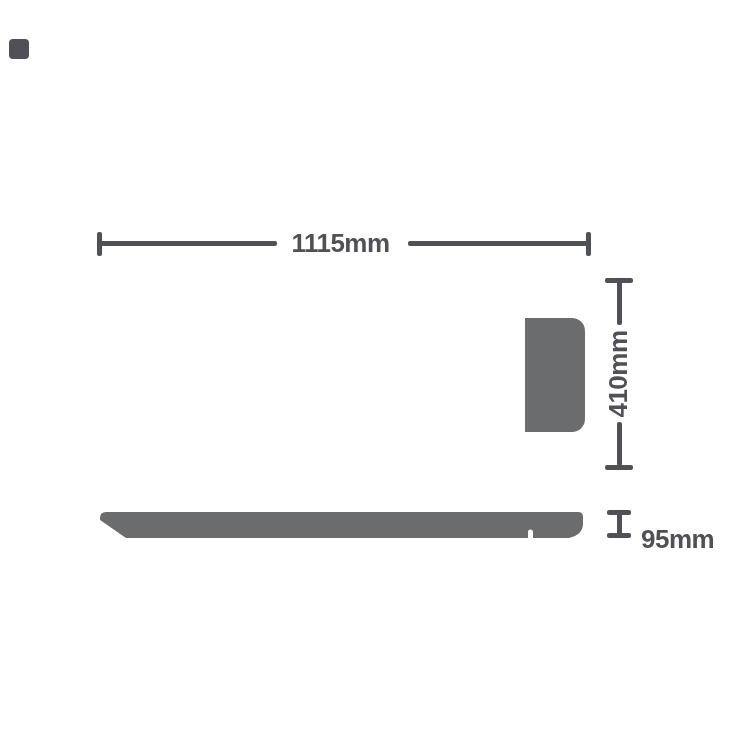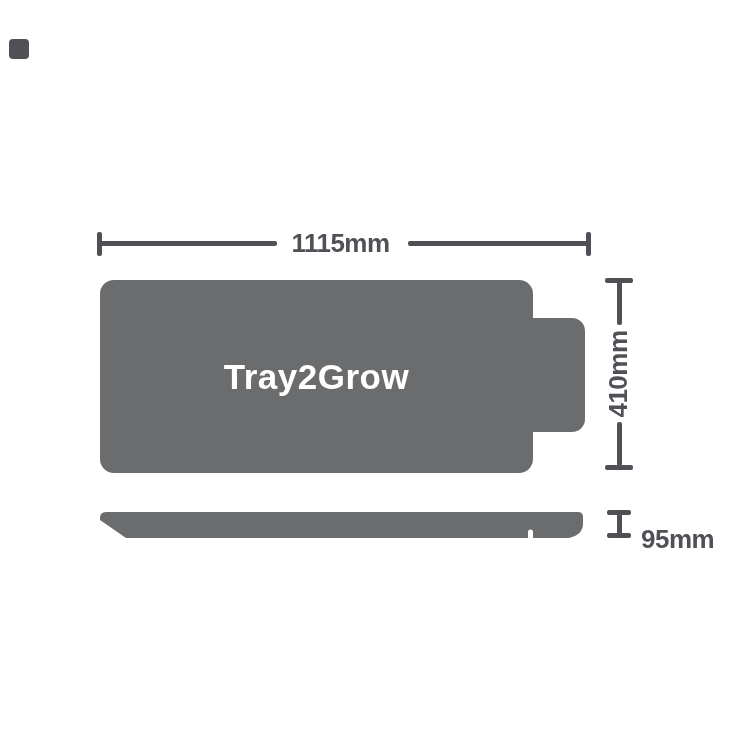--- a/index.html
+++ b/index.html
@@ -81,23 +81,20 @@
 
   <div>
     <div class="abs dim-bar wtick-l"></div>
     <div class="abs dim-bar wline-l"></div>
     <div class="abs dim-label wlabel">1115mm</div>
     <div class="abs dim-bar wline-r"></div>
     <div class="abs dim-bar wtick-r"></div>
   </div>
 
   <div class="abs tray-tab"></div>
-  <div class="abs tray-body">
-    <span class="product-name">Tray2Grow</span>
-  </div>
 
   <div>
     <div class="abs dim-bar htick-t"></div>
     <div class="abs dim-bar hline-t"></div>
     <div class="abs dim-label hlabel">410mm</div>
     <div class="abs dim-bar hline-b"></div>
     <div class="abs dim-bar htick-b"></div>
   </div>
 
   <svg class="abs profile-svg" viewBox="0 0 492 34" xmlns="http://www.w3.org/2000/svg">

